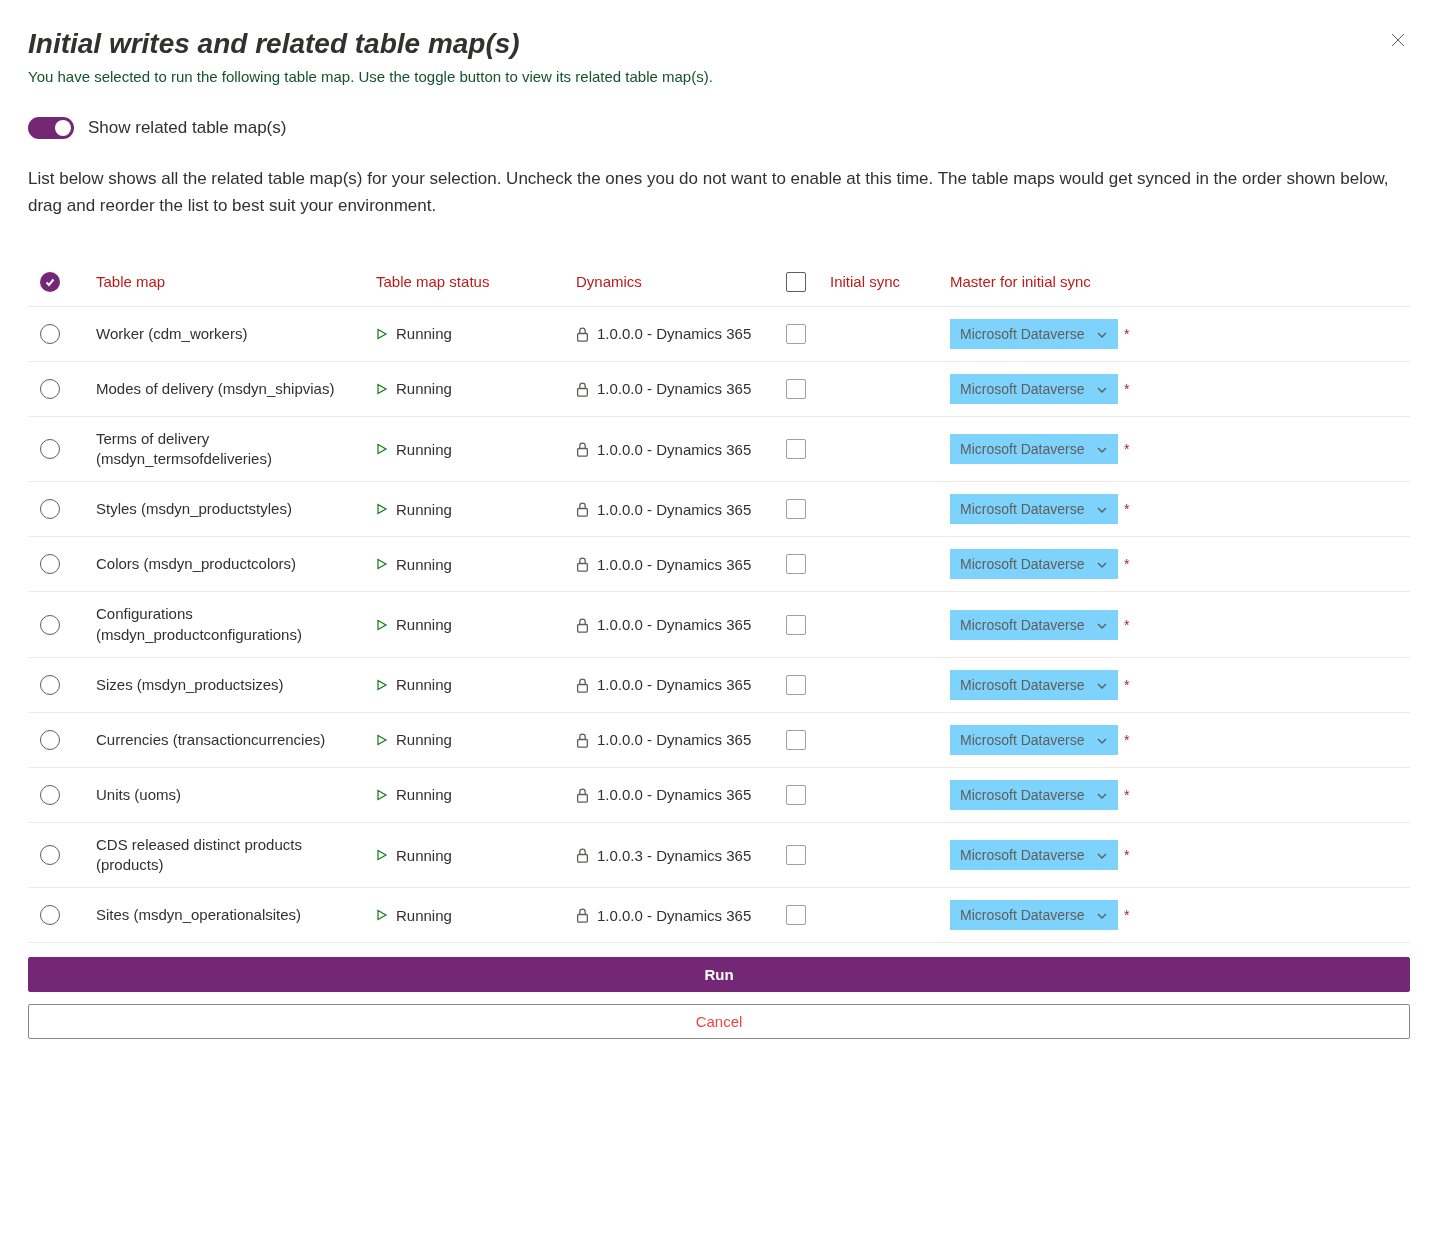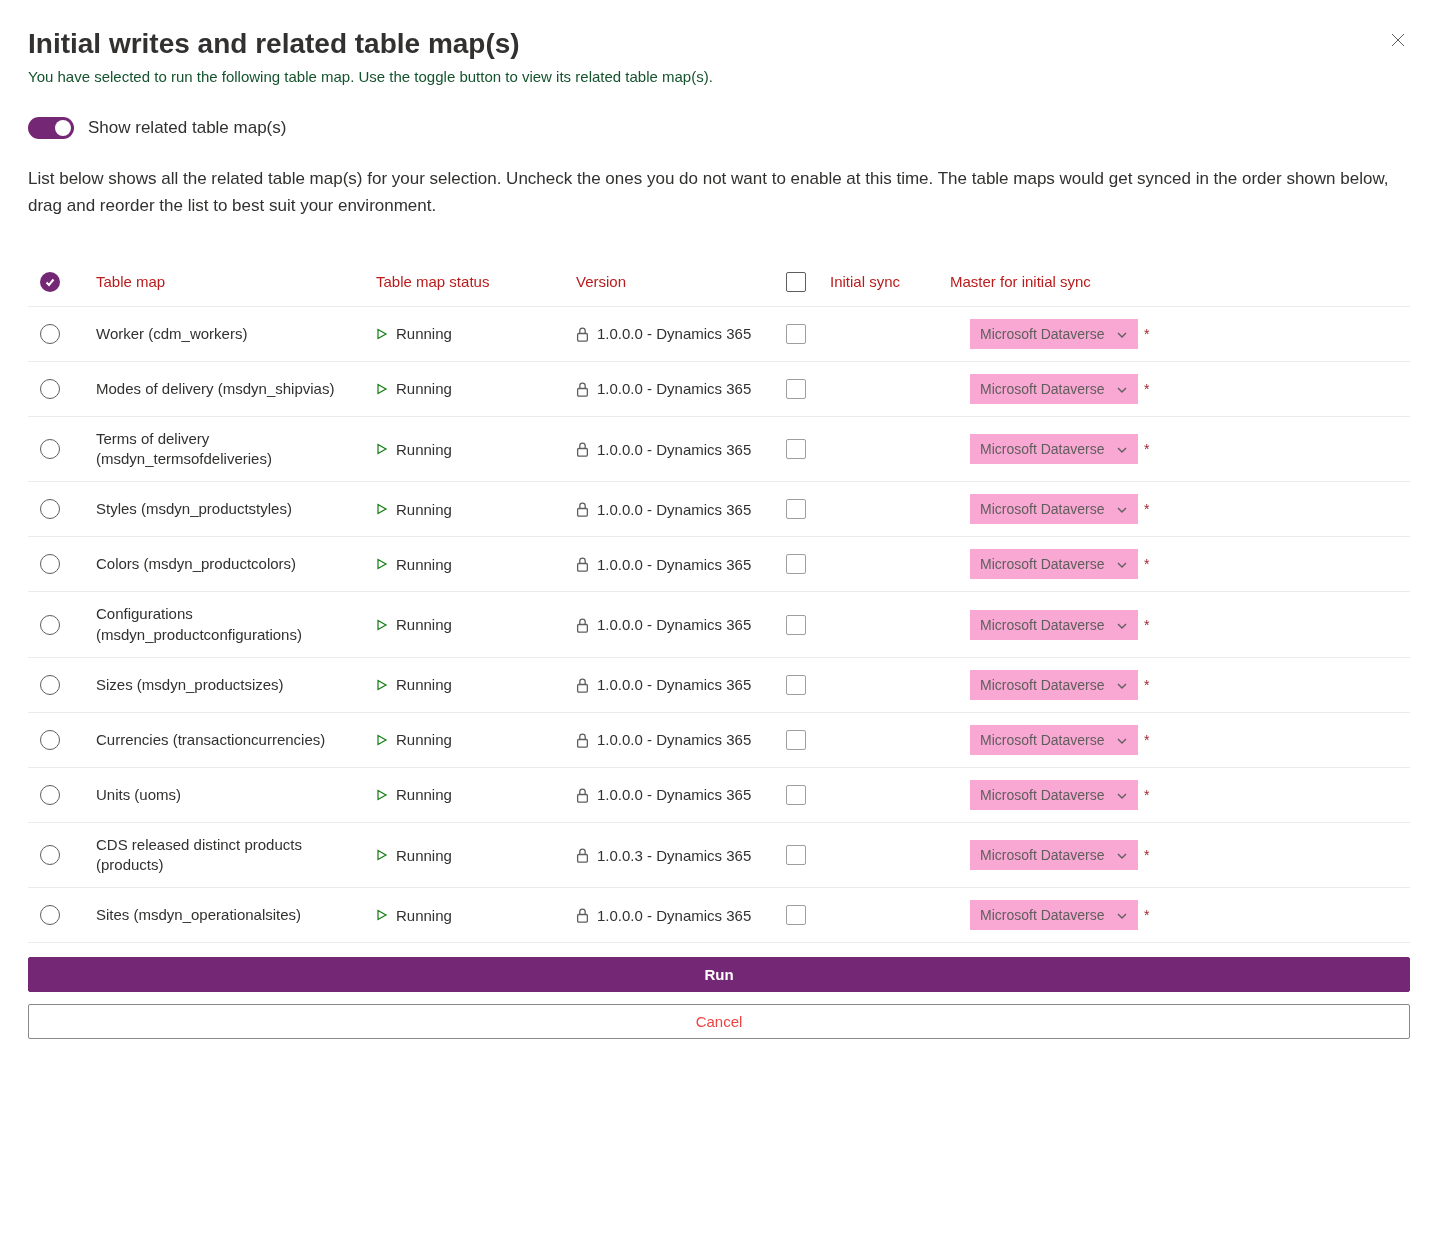--- a/index.html
+++ b/index.html
@@ -14,20 +14,21 @@
   .header-row {
     display: flex;
     justify-content: space-between;
     align-items: flex-start;
   }
   .title {
     font-size: 28px;
     font-weight: 600;
     margin: 0;
     color: #323130;
+    font-style: italic;
   }
   .close-btn {
     width: 24px; height: 24px;
     display: flex; align-items: center; justify-content: center;
     cursor: pointer;
     color: #605e5c;
   }
   .close-btn svg { width: 16px; height: 16px; }
   .subtitle {
     font-size: 15px;
@@ -141,32 +142,31 @@
     border: 1px solid #605e5c;
     border-radius: 2px;
     cursor: pointer;
   }
   .master-cell {
     display: flex;
     align-items: center;
     gap: 6px;
   }
   .dropdown {
-    background: #f9a8d4;
+    background: #7dd3fc;
     border: none;
     height: 30px;
     width: 168px;
     display: flex;
     align-items: center;
     justify-content: space-between;
     padding: 0 10px;
     color: #605e5c;
     font-size: 14px;
     cursor: pointer;
-    margin-left: 20px;
   }
   .chevron {
     width: 12px; height: 12px;
     color: #605e5c;
   }
   .required {
     color: #a4262c;
     font-size: 14px;
     line-height: 1;
   }
@@ -221,21 +221,21 @@
     <tr>
       <th class="col-radio">
         <span class="header-check-icon">
           <svg width="12" height="12" viewBox="0 0 12 12" fill="none" stroke="currentColor" stroke-width="2">
             <polyline points="2.5,6.5 5,9 9.5,3.5"></polyline>
           </svg>
         </span>
       </th>
       <th class="col-map">Table map</th>
       <th class="col-status">Table map status</th>
-      <th class="col-version">Version</th>
+      <th class="col-version">Dynamics</th>
       <th class="col-check">
         <div class="header-checkbox"></div>
       </th>
       <th class="col-sync">Initial sync</th>
       <th class="col-master">Master for initial sync</th>
     </tr>
   </thead>
   <tbody id="table-body">
   <tr>
     <td class="col-radio">

